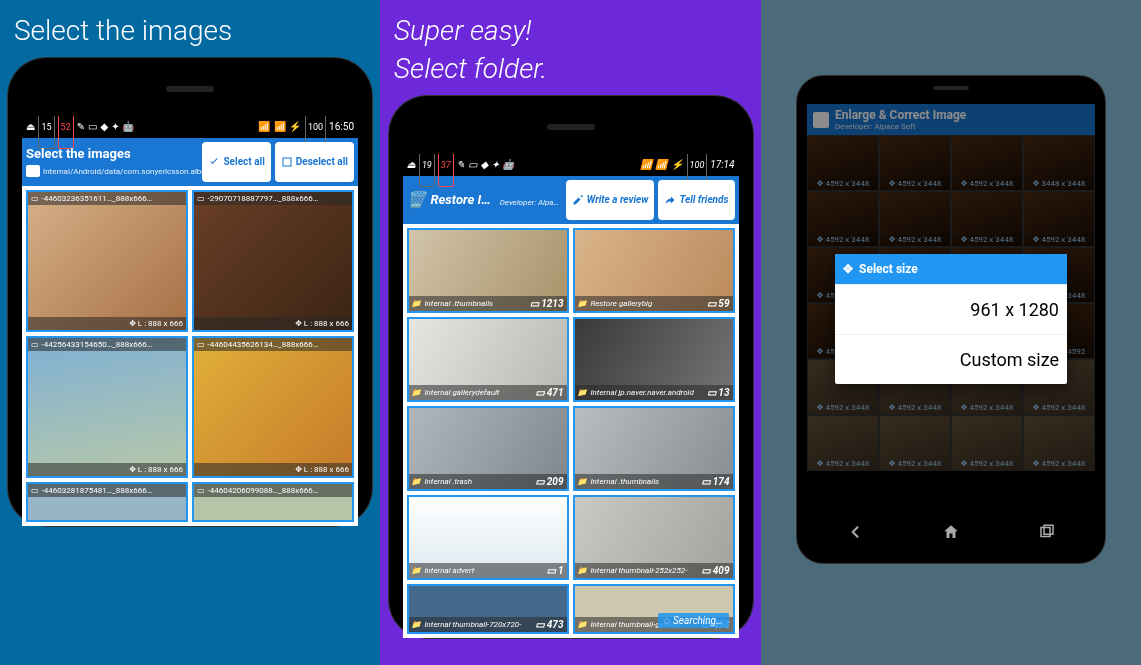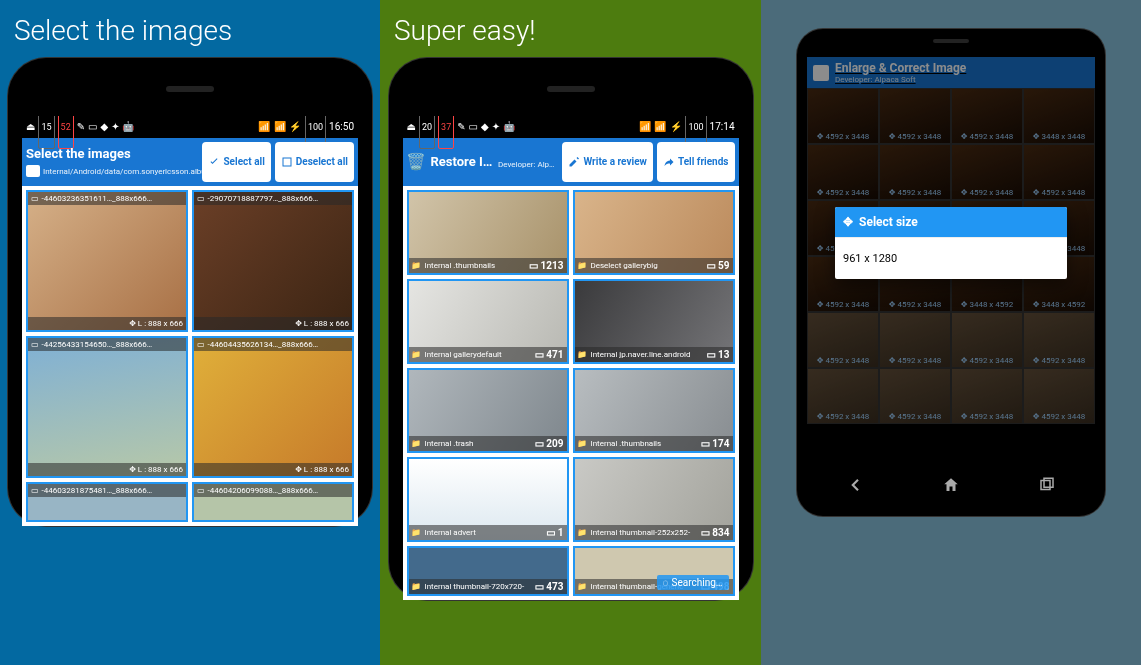--- a/index.html
+++ b/index.html
@@ -1,24 +1,24 @@
 <!DOCTYPE html>
 <html><head>
 <meta charset="utf-8">
 <style>
   * { box-sizing: border-box; margin: 0; padding: 0; }
   body { font-family: Roboto, Arial, sans-serif; width: 1141px; height: 665px; display: flex; overflow: hidden; }
   .panel { display: flex; flex-direction: column; align-items: center; }
   .panel1 { width: 380px; background: #0369a1; }
-  .panel2 { width: 381px; background: #4d7c0f; }
+  .panel2 { width: 381px; background: #6d28d9; font-style: italic; }
   .panel3 { width: 380px; background: #4b6b7a; }
   .caption { color: #fff; font-size: 28px; font-weight: 300; text-align: left; width: 100%; padding: 12px 14px 0 14px; line-height: 1.35; }
 
   .phone-wrap { flex: 1; display: flex; align-items: flex-start; justify-content: center; padding-top: 8px; width: 100%; overflow: hidden; }
-  .phone3-wrap { padding-top: 29px; text-decoration: underline; }
+  .phone3-wrap { padding-top: 76px; }
 
   .phone { border-radius: 38px; background: #000; padding: 58px 14px 0 14px; box-shadow: 0 0 0 1px #333; position: relative; }
   .phone-small { border-radius: 26px; padding: 28px 10px 14px 10px; }
   .phone-speaker { position: absolute; top: 28px; left: 50%; transform: translateX(-50%); width: 48px; height: 6px; background: #222; border-radius: 3px; }
   .phone-small .phone-speaker { top: 10px; width: 36px; height: 4px; }
 
   .screen { width: 336px; background: #fff; overflow: hidden; }
   .screen-small { width: 288px; height: 445px; }
 
   
@@ -54,21 +54,21 @@
   .app3-title { font-size:12px; font-weight:700; }
   .app3-sub { font-size:8px; opacity:.85; }
   .app3-icon { width:16px; height:16px; background:#fff; border-radius:2px; }
   .grid3 { display:flex; flex-wrap:wrap; }
   .cell3 { width:25%; height:56px; position:relative; border:1px solid #333; background:linear-gradient(160deg,#4a2b12,#1a0d05); }
   .cell3-dim { background: linear-gradient(160deg,#64503a,#3b2f21); }
   .cell3 .sz { position:absolute; bottom:2px; left:2px; right:2px; color:#9fd2ff; font-size:8px; text-align:center; display:flex; align-items:center; justify-content:center; gap:2px; }
   .scrim { position:absolute; inset:0; background: rgba(0,0,0,.45); }
   .modal { position:absolute; left:50%; top:150px; transform:translateX(-50%); width:232px; background:#fff; border-radius:2px; box-shadow:0 6px 18px rgba(0,0,0,.5); overflow:hidden; }
   .modal-title { background:#2196F3; color:#fff; font-size:12px; font-weight:700; padding:8px; display:flex; align-items:center; gap:6px; }
-  .modal-opt { padding:14px 8px; text-align:left; font-size:11px; border-top:1px solid #eee; cursor:pointer; }
+  .modal-opt { padding:14px 8px; text-align:right; font-size:18px; border-top:1px solid #eee; cursor:pointer; }
   .navbar { background:#000; height:34px; display:flex; align-items:center; justify-content:space-around; color:#aaa; }
   .navbtn { width:28px; height:28px; display:flex; align-items:center; justify-content:center; }
 
   
   svg { display:block; }
 </style>
 </head>
 <body>
 
 <div class="panel panel1">
@@ -172,30 +172,31 @@
         </div>
 
       </div>
     </div>
   </div>
 </div>
 
 <div class="panel panel2">
   <div class="caption">
     <div>Super easy!</div>
+    <div>Select folder.</div>
   </div>
   <div class="phone-wrap">
     <div class="phone">
       <div class="phone-speaker"></div>
       <div class="screen">
 
         <div class="statusbar">
           <div class="status-left">
             <span>⏏</span>
-            <span class="status-badge">20</span>
+            <span class="status-badge">19</span>
             <span class="status-badge red">37</span>
             <span>✎</span>
               <span>▭</span>
               <span>◆</span>
               <span>✦</span>
               <span>🤖</span>
           </div>
           <div class="status-right">
             <span>📶</span>
               <span>📶</span>
@@ -237,21 +238,21 @@
                   <span>▭</span>
                   <span>1213</span>
                 </span>
               </div>
           </div>
           <div class="thumb thumb-w2s">
             <div class="thumb-img" style="background:linear-gradient(120deg,#d9b48a,#bb8a5c)"></div>
             <div class="thumb-cap-bottom">
                 <span class="thumb-folder">
                   <span>📁</span>
-                  <span>Deselect gallerybig</span>
+                  <span>Restore gallerybig</span>
                 </span>
                 <span class="count">
                   <span>▭</span>
                   <span>59</span>
                 </span>
               </div>
           </div>
           <div class="thumb thumb-w2s">
             <div class="thumb-img" style="background:linear-gradient(120deg,#e5e5e2,#b8b8b2)"></div>
             <div class="thumb-cap-bottom">
@@ -263,21 +264,21 @@
                   <span>▭</span>
                   <span>471</span>
                 </span>
               </div>
           </div>
           <div class="thumb thumb-w2s">
             <div class="thumb-img" style="background:linear-gradient(120deg,#3a3a3c,#757578)"></div>
             <div class="thumb-cap-bottom">
                 <span class="thumb-folder">
                   <span>📁</span>
-                  <span>Internal jp.naver.line.android</span>
+                  <span>Internal jp.naver.naver.android</span>
                 </span>
                 <span class="count">
                   <span>▭</span>
                   <span>13</span>
                 </span>
               </div>
           </div>
           <div class="thumb thumb-w2s">
             <div class="thumb-img" style="background:linear-gradient(120deg,#b0b7bc,#7f878d)"></div>
             <div class="thumb-cap-bottom">
@@ -319,21 +320,21 @@
           </div>
           <div class="thumb thumb-w2s">
             <div class="thumb-img" style="background:linear-gradient(120deg,#c9c9c5,#a3a39c)"></div>
             <div class="thumb-cap-bottom">
                 <span class="thumb-folder">
                   <span>📁</span>
                   <span>Internal thumbnail-252x252-</span>
                 </span>
                 <span class="count">
                   <span>▭</span>
-                  <span>834</span>
+                  <span>409</span>
                 </span>
               </div>
           </div>
           <div class="thumb thumb-w2s" style="height:50px">
             <div class="thumb-img" style="background:#436a8c"></div>
             <div class="thumb-cap-bottom">
                 <span class="thumb-folder">
                   <span>📁</span>
                   <span>Internal thumbnail-720x720-</span>
                 </span>
@@ -528,20 +529,21 @@
             </div>
         </div>
 
         <div class="scrim"></div>
         <div class="modal">
           <div class="modal-title">
               <span>✥</span>
               <span>Select size</span>
             </div>
           <div class="modal-opt">961 x 1280</div>
+          <div class="modal-opt">Custom size</div>
         </div>
 
         <div class="navbar" style="position:absolute;bottom:0;left:0;right:0">
           <div class="navbtn">
               <svg width="18" height="18" viewBox="0 0 24 24">
                 <path fill="#aaa" d="M15 4l-8 8 8 8 2-2-6-6 6-6z"></path>
               </svg>
             </div>
           <div class="navbtn">
               <svg width="18" height="18" viewBox="0 0 24 24">

